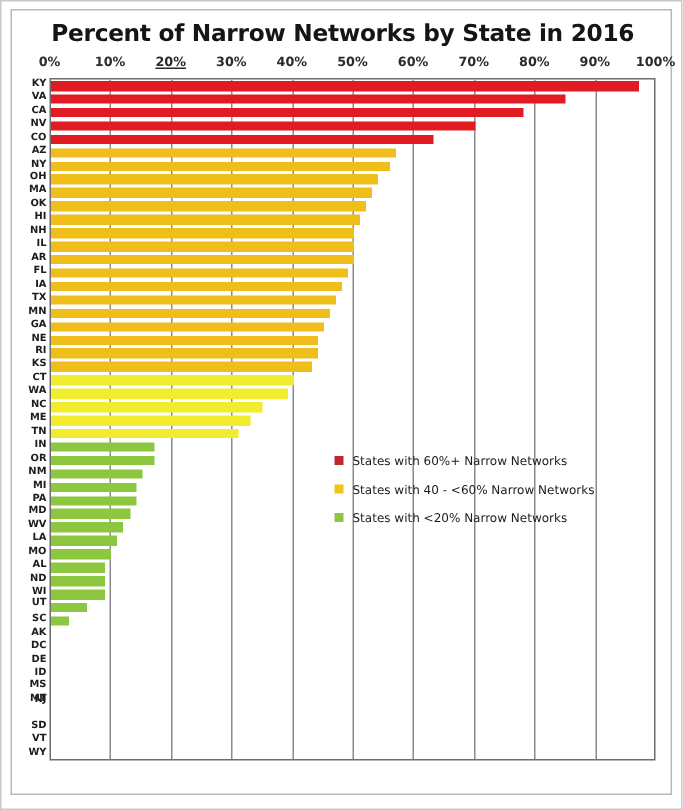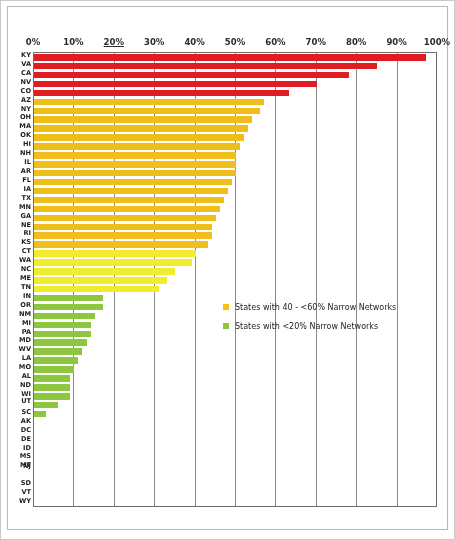--- a/index.html
+++ b/index.html
@@ -119,20 +119,21 @@
     width:6px;height:6px;
   }
   .legend-text{display:block;}
 </style>
 </head>
 <body>
 
 <div id="frame">
   <div id="inner">
 
+    <div id="title">Percent of Narrow Networks by State in 2016</div>
 
     <div id="chart">
 
       <div id="axis-labels">
           <span class="xtick" style="left: 25px;">0%</span>
           <span class="xtick" style="left: 65.4px;">10%</span>
           <span class="xtick" style="left: 105.8px; text-decoration: underline;">20%</span>
           <span class="xtick" style="left: 146.2px;">30%</span>
           <span class="xtick" style="left: 186.6px;">40%</span>
           <span class="xtick" style="left: 227px;">50%</span>
@@ -341,20 +342,24 @@
             <div class="bar-row" style="top: 410.392px; height: 8.92157px;"></div>
             <div class="bar-row" style="top: 419.314px; height: 8.92157px;"></div>
             <div class="bar-row" style="top: 428.235px; height: 8.92157px;"></div>
             <div class="bar-row" style="top: 437.157px; height: 8.92157px;"></div>
             <div class="bar-row" style="top: 446.078px; height: 8.92157px;"></div>
           </div>
       </div>
 
       <div id="legend">
           <div class="legend-item">
+            <span class="legend-swatch" style="background: rgb(193, 39, 45);"></span>
+            <span class="legend-text">States with  60%+ Narrow Networks</span>
+          </div>
+          <div class="legend-item">
             <span class="legend-swatch" style="background: rgb(240, 196, 25);"></span>
             <span class="legend-text">States with  40 - &lt;60% Narrow Networks</span>
           </div>
           <div class="legend-item">
             <span class="legend-swatch" style="background: rgb(141, 198, 63);"></span>
             <span class="legend-text">States with  &lt;20% Narrow Networks</span>
           </div>
         </div>
 
     </div>

